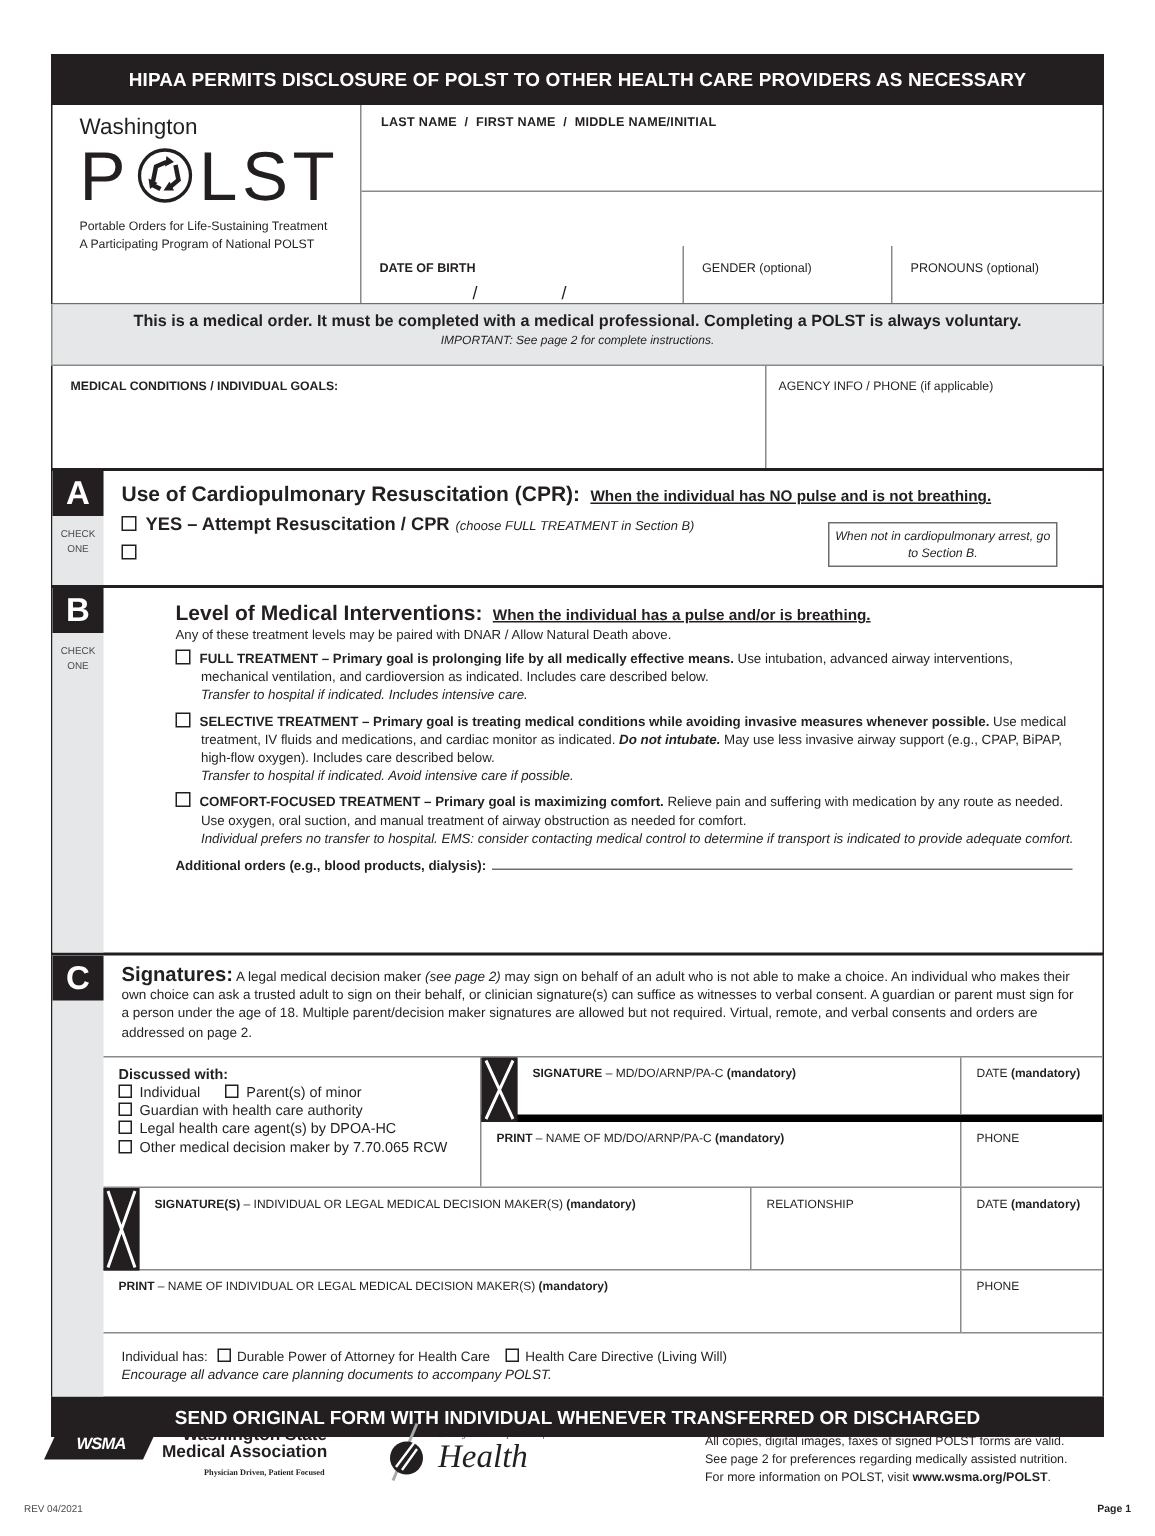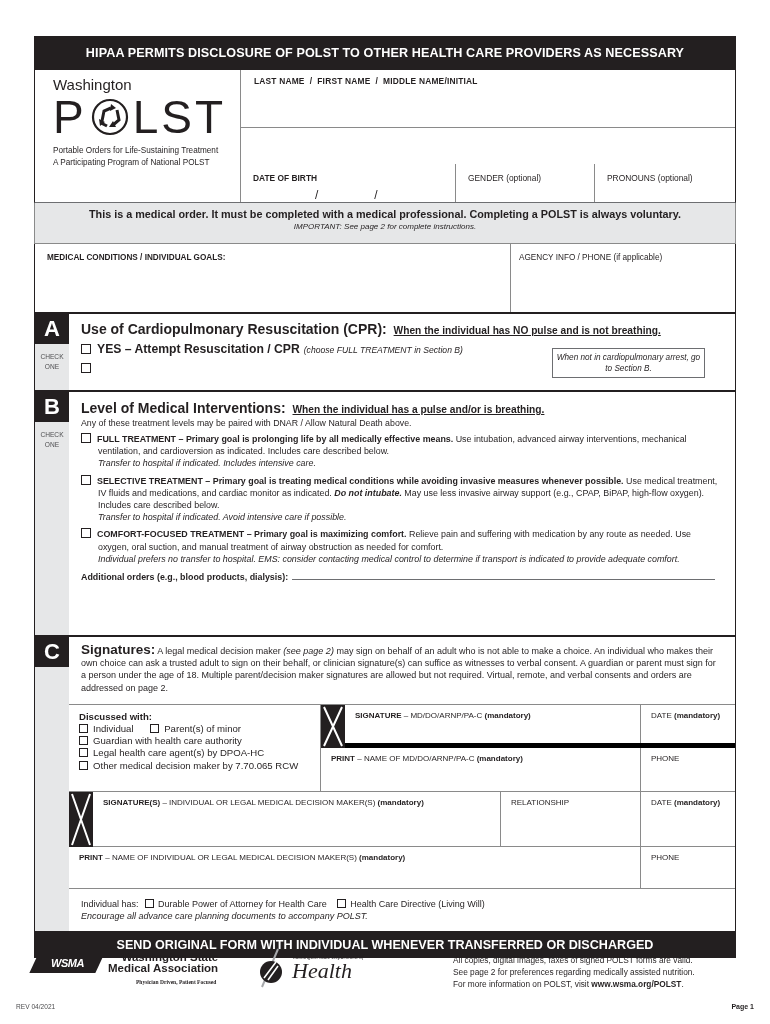--- a/index.html
+++ b/index.html
@@ -48,21 +48,21 @@
   .sectitle { font-size: 14px; font-weight: bold; color: #231f20; }
   .sectitle .u { font-size: 10.2px; text-decoration: underline; margin-left: 3px; }
 
   #secA { height: 78px; }
   #secA .body { padding-top: 7px; }
   .arow { font-size: 12.2px; font-weight: bold; margin-top: 5px; }
   .arow .it { font-style: italic; font-weight: normal; font-size: 8.6px; margin-left: 4px; }
   .abox { position: absolute; right: 30px; top: 34px; width: 153px; height: 30px; border: 1px solid #6d6e71; font-size: 8.2px; font-style: italic; text-align: center; padding-top: 3px; line-height: 11px; }
 
   #secB { height: 245px; }
-  #secB .body { padding-top: 8px; }
+  #secB .body { padding-top: 8px; margin-left: 36px; }
   .bsub { font-size: 8.8px; margin-top: 2px; }
   .opt { font-size: 8.9px; line-height: 12.2px; margin-top: 5px; padding-left: 17px; text-indent: -17px; padding-right: 14px; }
   .opt b { font-weight: bold; }
   .opt .i { font-style: italic; text-align: center; }
   .addl { font-size: 8.9px; font-weight: bold; margin-top: 7px; display: flex; align-items: flex-end; }
   .addl .line { flex: 1; border-bottom: 1px solid #6d6e71; margin: 0 20px 2px 4px; }
 
   #secC { height: 294px; border-bottom: none; }
   #secC .body { padding-top: 7px; padding-left: 0; }
   .cpara { font-size: 9px; line-height: 12.2px; padding-left: 12px; padding-right: 14px; }
@@ -98,21 +98,21 @@
   .wsma { position: absolute; left: 34px; top: 12px; display: flex; align-items: center; }
   .wsma .tag { width: 66px; height: 20px; background: #231f20; color: #fff; transform: skewX(-25deg); display: flex; align-items: center; justify-content: center; font-weight: bold; font-style: italic; font-size: 11px; }
   .wsma .tag span { transform: skewX(25deg); letter-spacing: -0.5px; }
   .wsma .nm { margin-left: 8px; font-weight: bold; font-size: 11.5px; line-height: 11px; text-align: right; }
   .wsma .pd { position: absolute; left: 102px; top: 27px; font-family: "Liberation Serif", serif; font-size: 5.5px; font-weight: bold; }
   .doh { position: absolute; left: 256px; top: 8px; display: flex; align-items: center; }
   .doh .t { margin-left: 6px; font-family: "Liberation Serif", serif; }
   .doh .t .s { font-size: 5.5px; font-style: italic; }
   .doh .t .h { font-size: 22px; font-style: italic; line-height: 22px; }
   .rev { position: absolute; left: 16px; top: 63px; font-size: 6.6px; color: #4d4d4f; }
-  .info { position: absolute; left: 453px; top: 14px; font-size: 8.3px; line-height: 12px; }
+  .info { position: absolute; left: 470px; top: 14px; font-size: 8.3px; line-height: 12px; }
   .info b { font-weight: bold; }
   .pg { position: absolute; right: 16px; top: 63px; font-size: 7px; font-weight: bold; }
 </style>
 </head>
 <body>
 
 <div class="page">
   <div class="topbar dark">HIPAA PERMITS DISCLOSURE OF POLST TO OTHER HEALTH CARE PROVIDERS AS NECESSARY</div>
 
   <div class="hdr">

